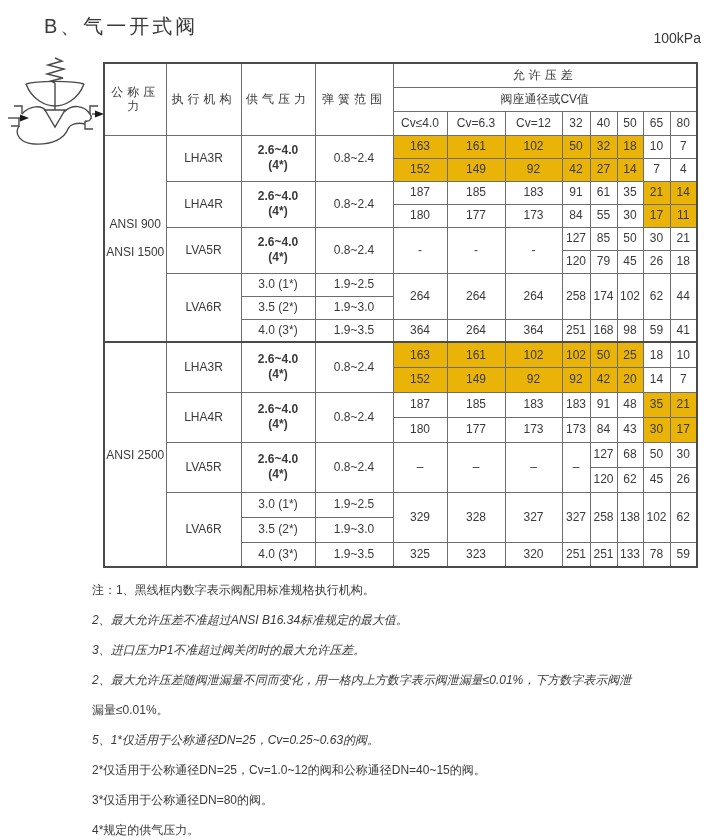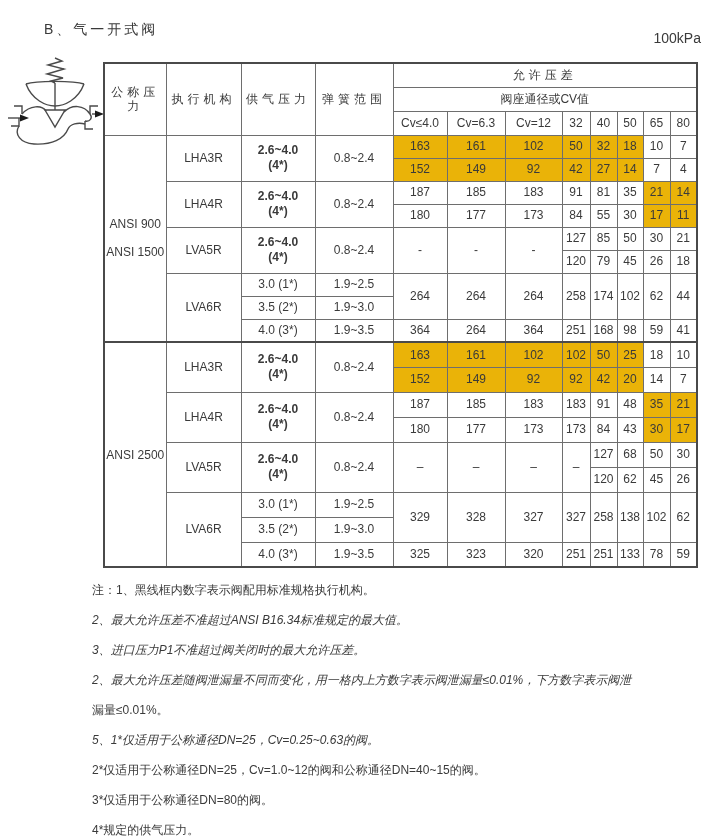--- a/index.html
+++ b/index.html
@@ -1,18 +1,18 @@
 <!DOCTYPE html>
 <html><head>
 <meta charset="utf-8">
 <style>
   html,body{margin:0;padding:0;background:#fff;}
   .page{position:relative;width:721px;height:840px;background:#fff;overflow:hidden;
         font-family:"Liberation Sans","DejaVu Sans",sans-serif;color:#3a3a3a;}
-  .title{position:absolute;left:44px;top:21px;font-size:14px;letter-spacing:3px;color:#3a3a3a;}
+  .title{position:absolute;left:44px;top:13px;font-size:20px;letter-spacing:3px;color:#3a3a3a;}
   .unit{position:absolute;top:30px;right:20px;font-size:14px;}
   .valve{position:absolute;left:6px;top:56px;}
 
   table.spec{position:absolute;left:103px;top:62px;border-collapse:collapse;table-layout:fixed;
              border:2px solid #4a4a4a;}
   .spec th,.spec td{border:1px solid #6e6e6e;font-size:12px;font-weight:normal;
              text-align:center;vertical-align:middle;padding:0;color:#3a3a3a;line-height:1.2;}
   .spec thead tr{height:24px;}
   .sec1 tr{height:23px;}
   .sec2 tr{height:25px;}
@@ -134,21 +134,21 @@
         <td rowspan="2">LHA4R</td>
         <td rowspan="2" class="two">
           <span>2.6~4.0</span>
           <span>(4*)</span>
         </td>
         <td rowspan="2">0.8~2.4</td>
         <td>187</td>
         <td>185</td>
         <td>183</td>
         <td>91</td>
-        <td>81</td>
+        <td>61</td>
         <td>35</td>
         <td class="sh">21</td>
         <td class="sh">14</td>
       </tr>
       <tr>
         <td>180</td>
         <td>177</td>
         <td>173</td>
         <td>84</td>
         <td>55</td>

